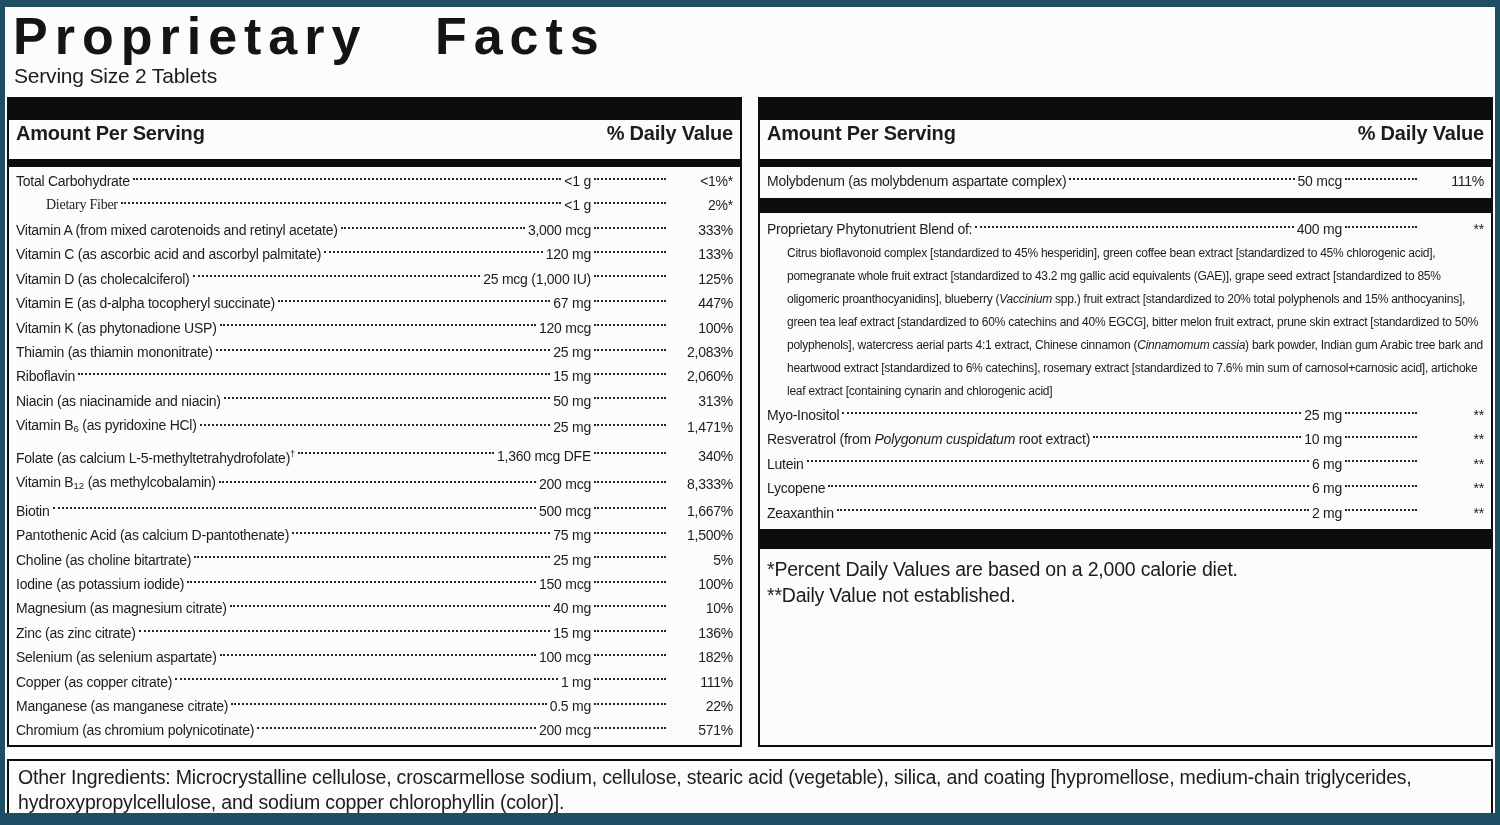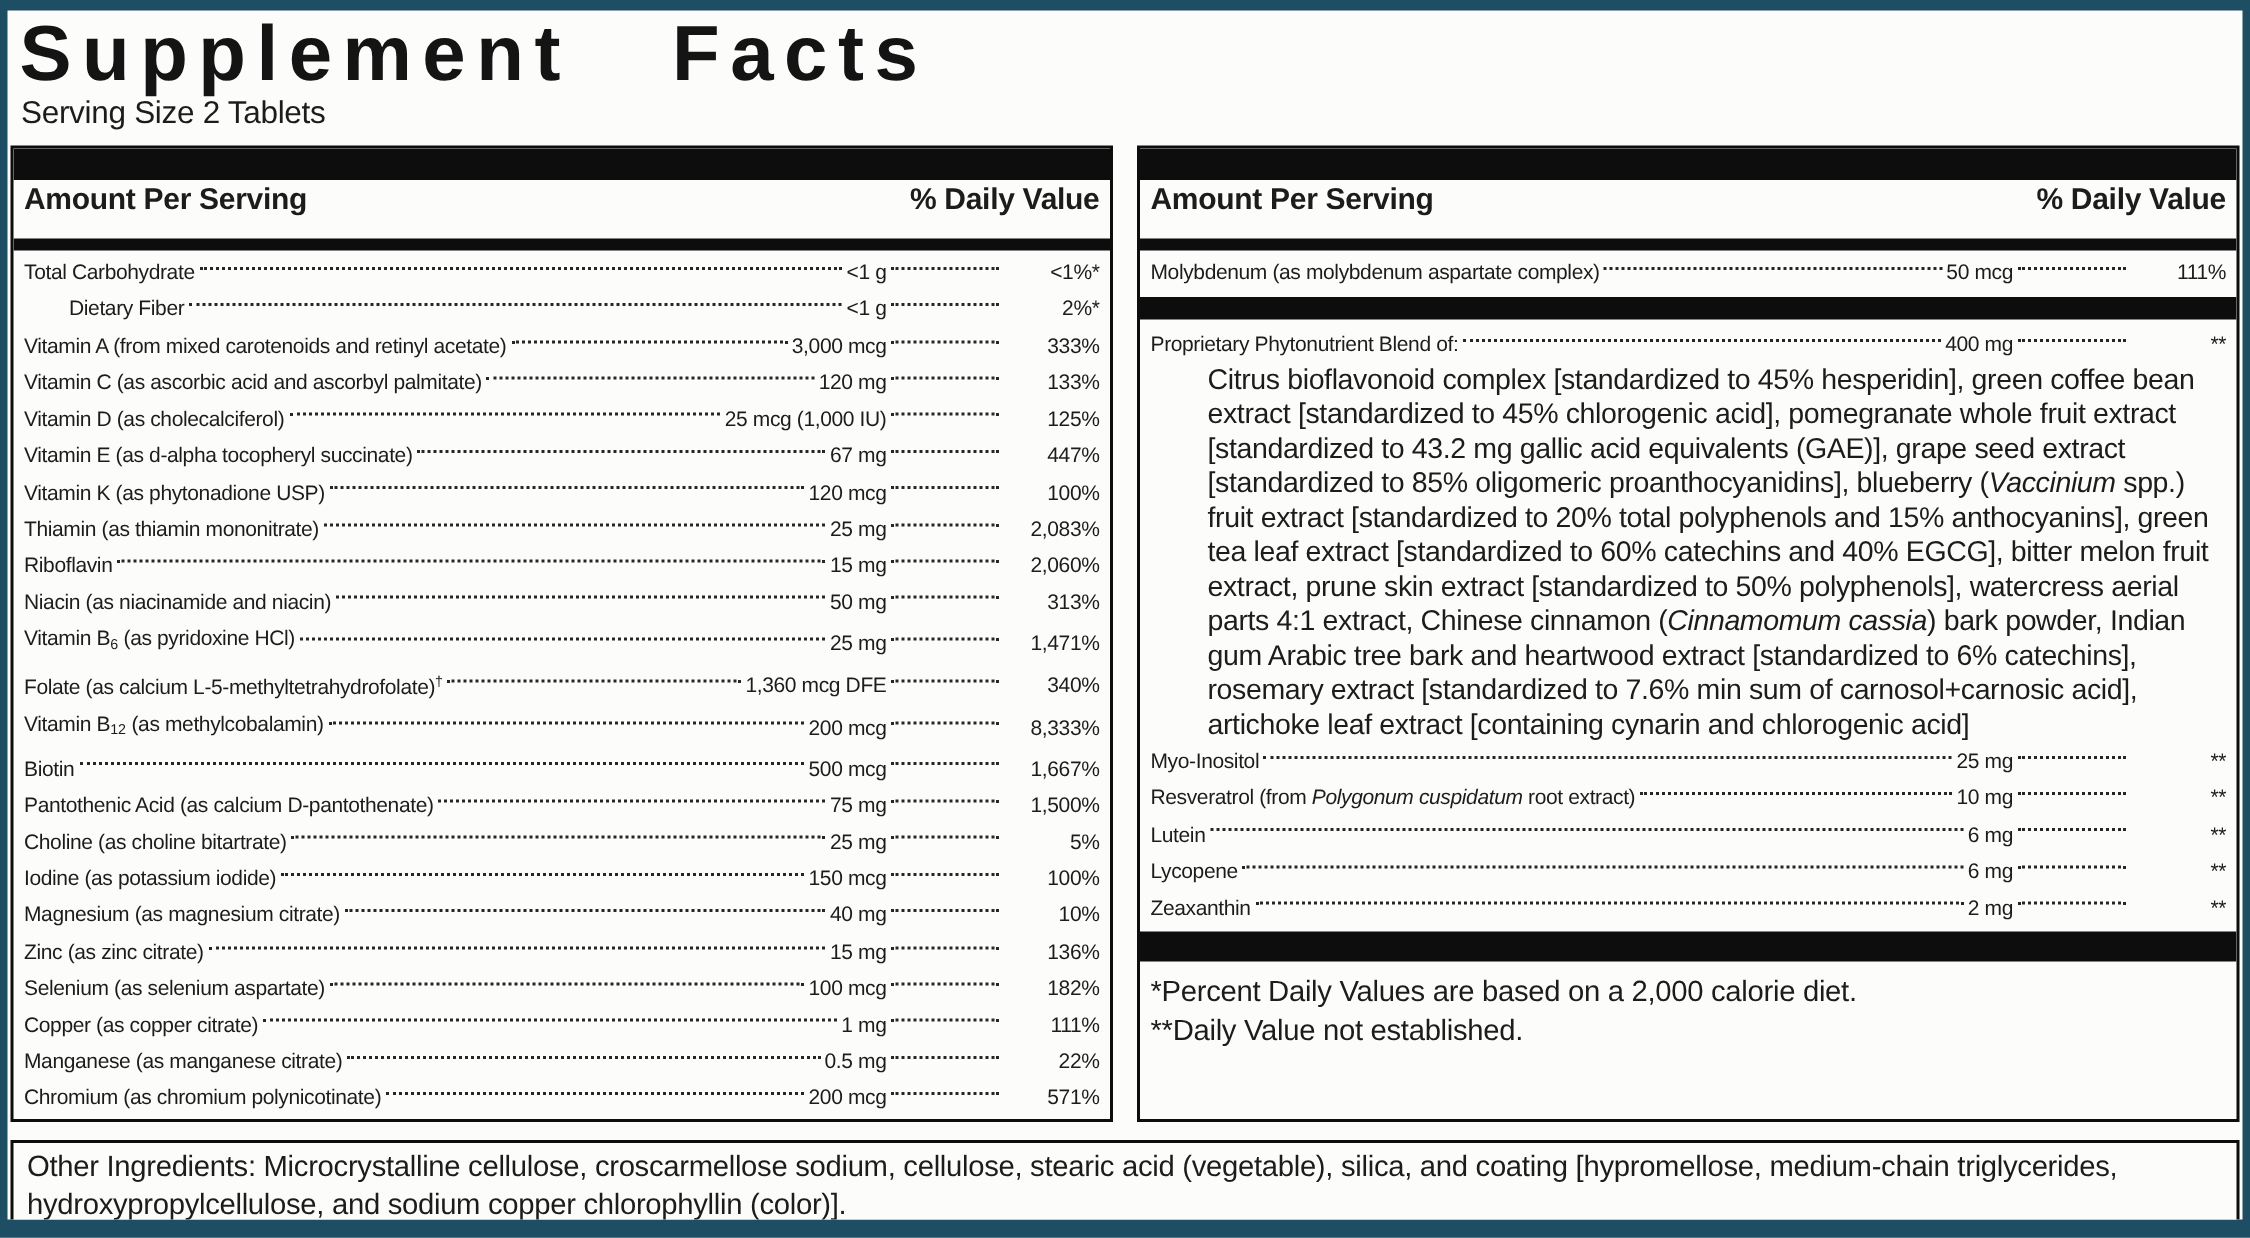--- a/index.html
+++ b/index.html
@@ -9,40 +9,40 @@
   .title{margin:2px 0 0 8px;font-size:52px;line-height:1.04;font-weight:bold;letter-spacing:7px;word-spacing:46px;color:#141414;}
   .serving{margin-left:9px;font-size:21px;line-height:25px;letter-spacing:-0.2px;}
   .cols{display:flex;gap:16px;margin:9px 2px 0 2px;align-items:stretch;}
   .col{flex:1 1 0;border:2px solid #0d0d0d;background:#fcfcfa;display:flex;flex-direction:column;overflow:hidden;}
   .bar-top{height:21px;background:#0d0d0d;}
   .colhead{display:flex;justify-content:space-between;align-items:flex-end;padding:2px 7px 14px;font-weight:bold;font-size:20px;letter-spacing:-0.2px;}
   .bar-thin{height:8px;background:#0d0d0d;}
   .rowsbox{padding:2px 7px 2px;flex:1 1 auto;}
   .row{display:flex;align-items:center;font-size:14px;line-height:24.4px;letter-spacing:-0.25px;}
   .row .name{white-space:nowrap;flex:0 0 auto;}
-  .row.indent .name{padding-left:30px;}
+  .row.indent .name{padding-left:30px;font-family:Liberation Serif, serif;}
   .dots{flex:1 1 8px;min-width:8px;border-bottom:2.6px dotted #262626;margin:0 3px 5px;}
   .dots.d2{flex:0 0 72px;min-width:72px;}
   .amt{white-space:nowrap;flex:0 0 auto;}
   .dv{min-width:64px;text-align:right;white-space:nowrap;flex:0 0 auto;}
   sub{font-size:68%;vertical-align:-0.25em;letter-spacing:0;}
   sup{font-size:68%;vertical-align:super;letter-spacing:0;}
   .bar-thick{height:15px;background:#0d0d0d;margin:5px -7px 4px;}
   .bar-thick2{height:20px;background:#0d0d0d;margin:4px -7px 6px;}
-  .blend-desc{margin-left:38px;font-size:19px;line-height:23px;letter-spacing:-0.25px;}
+  .blend-desc{margin-left:20px;font-size:12px;line-height:23px;letter-spacing:-0.25px;}
   .footnotes{font-size:19.5px;line-height:26px;letter-spacing:-0.2px;padding-top:1px;}
   .other-box{margin:12px 2px 0;border:2px solid #0d0d0d;background:#fcfcfa;padding:4px 9px 7px;font-size:19.5px;line-height:25px;letter-spacing:-0.2px;}
 </style>
 </head>
 <body>
 
 <div class="label">
   <div class="inner">
 
-    <div class="title">Supplement Facts</div>
+    <div class="title">Proprietary Facts</div>
     <div class="serving">Serving Size 2 Tablets</div>
 
     <div class="cols">
 
       <section class="col">
         <div class="bar-top"></div>
         <div class="colhead">
           <span>Amount Per Serving</span>
           <span>% Daily Value</span>
         </div>

